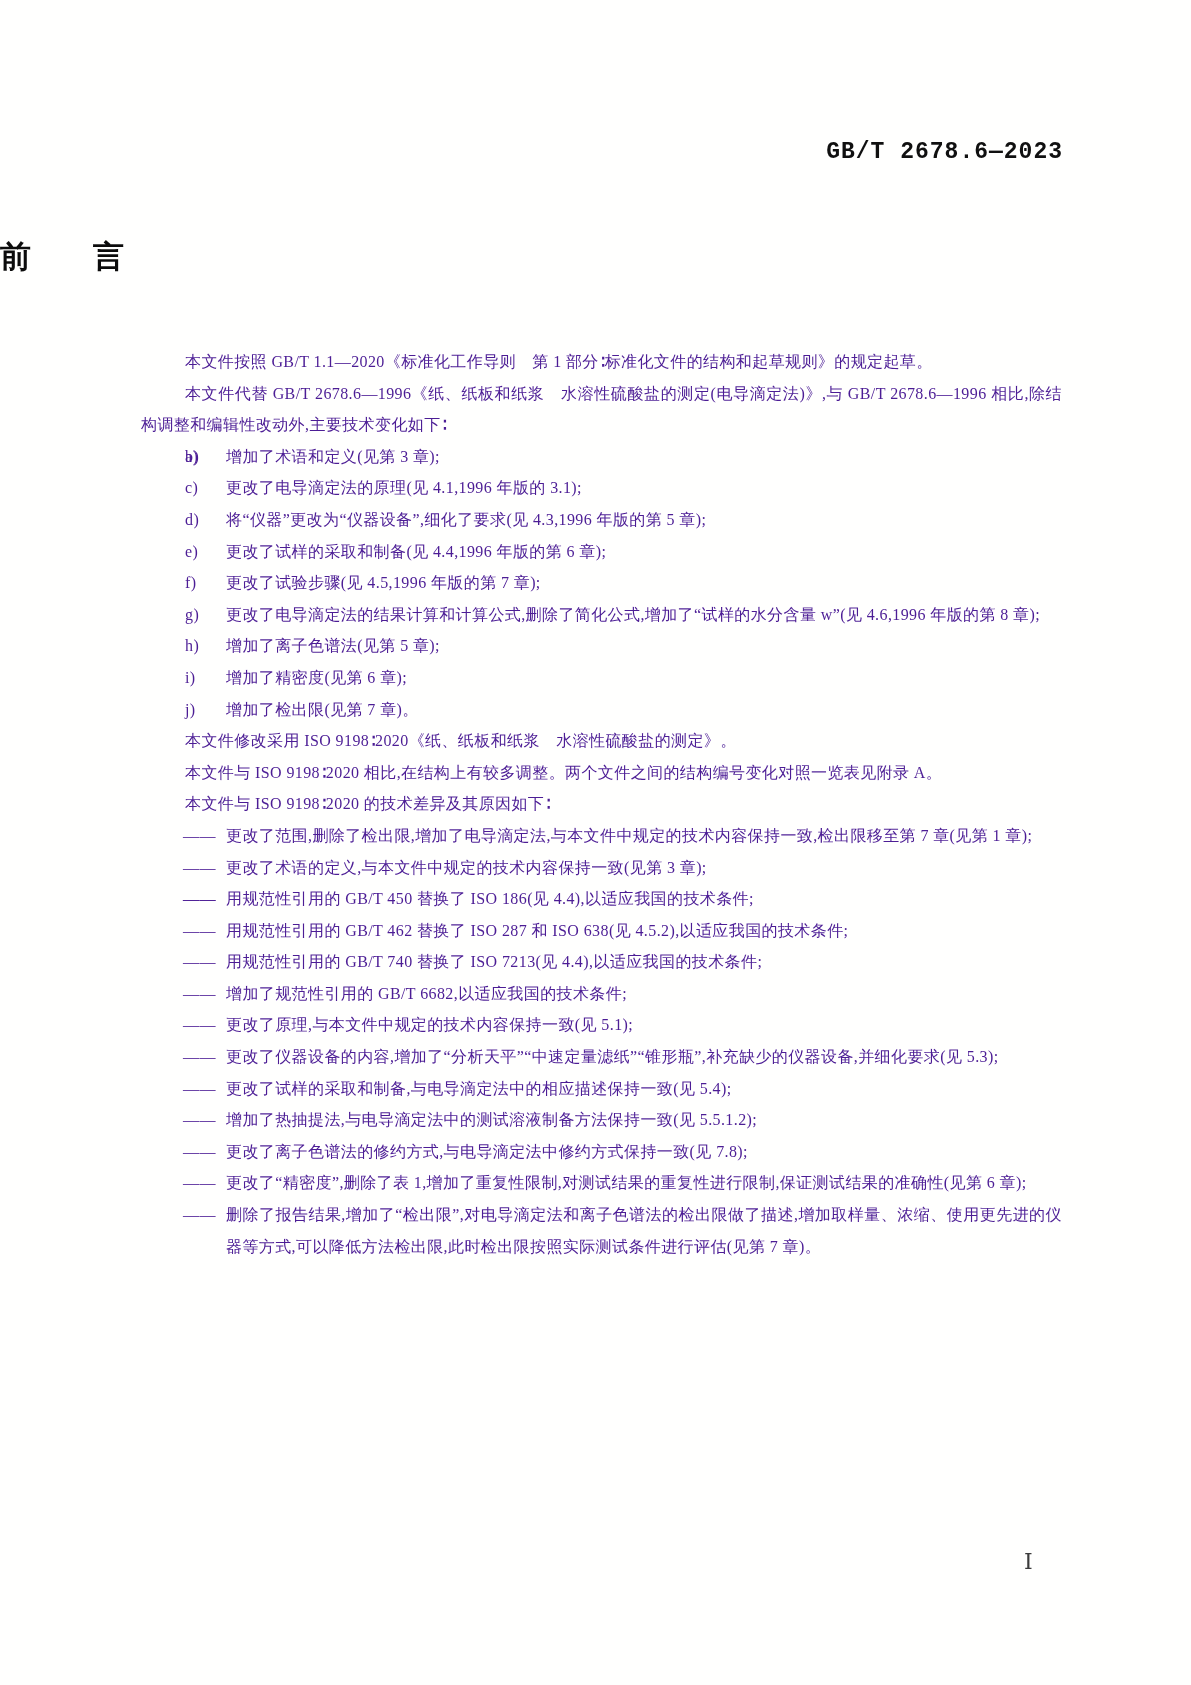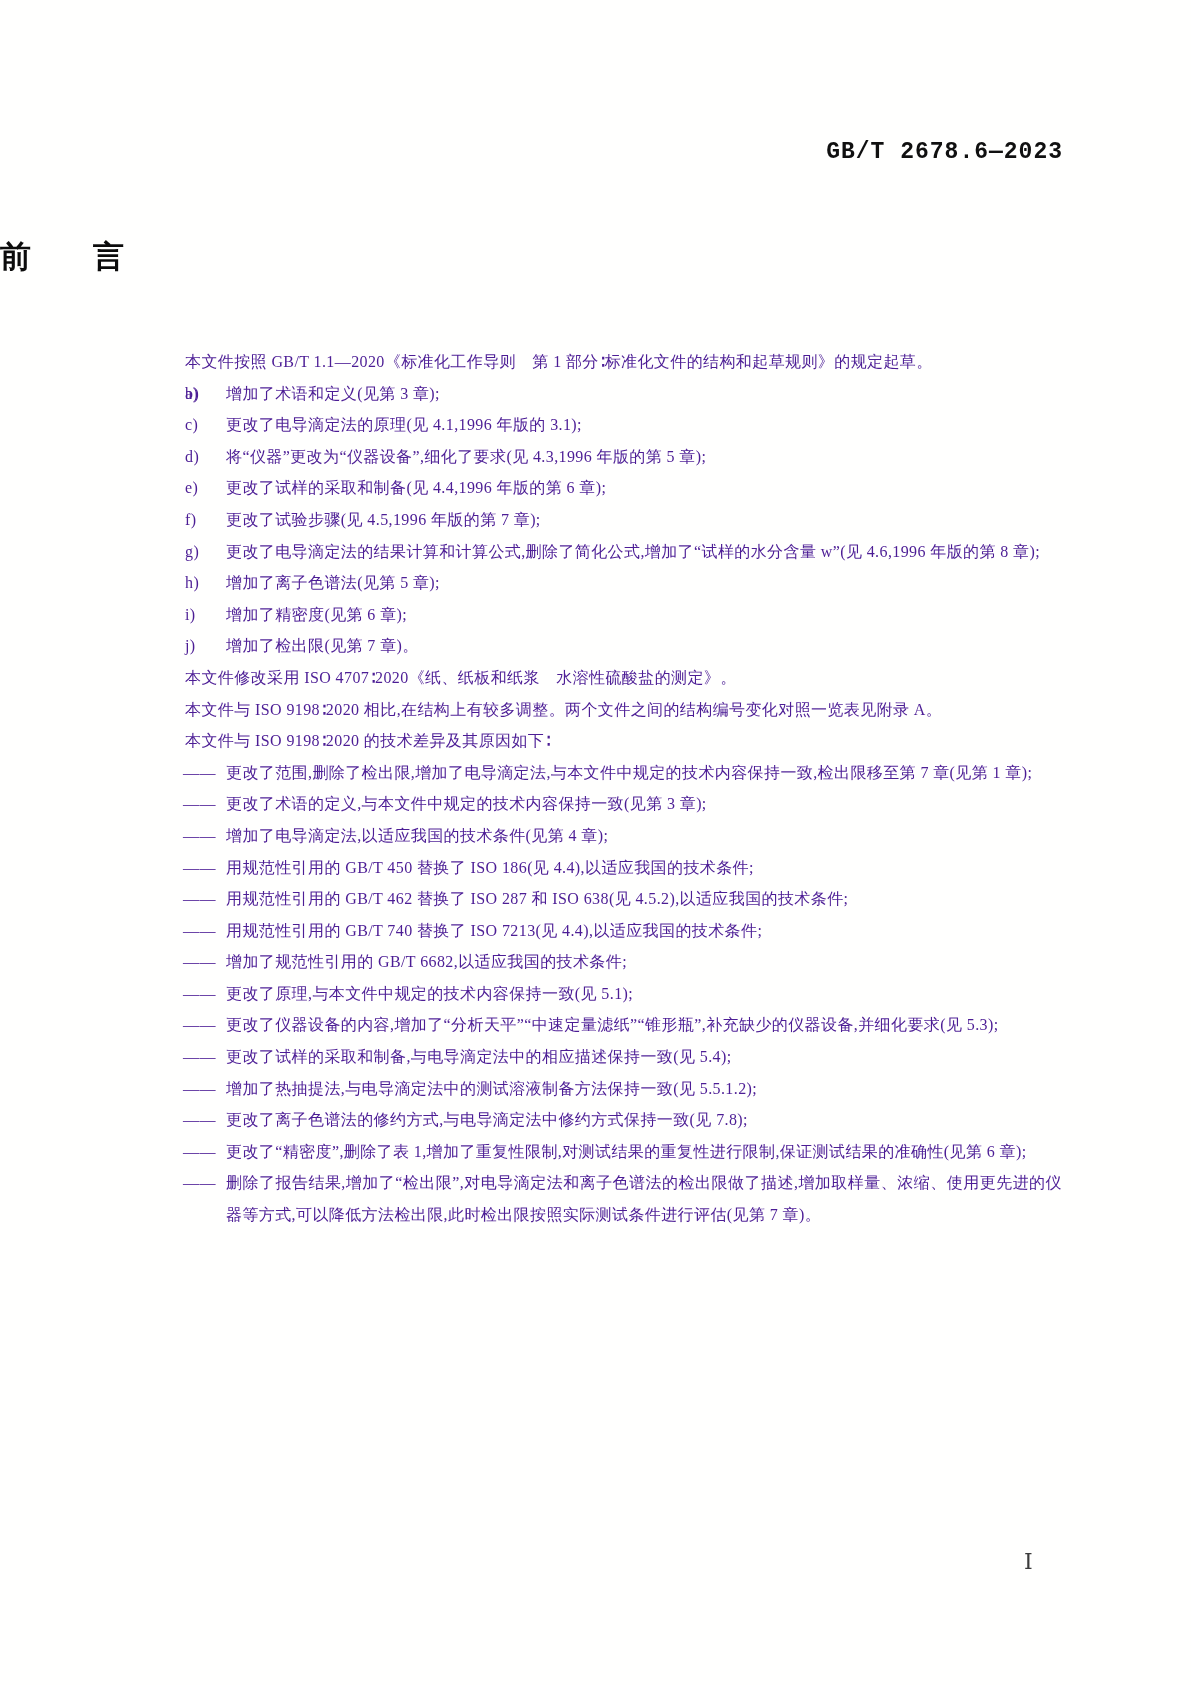--- a/index.html
+++ b/index.html
@@ -55,42 +55,43 @@
 
 <div class="page">
 
   <div class="std-number">GB/T 2678.6—2023</div>
 
   <h1 class="doc-title">前　　言</h1>
 
   <div class="content">
 
     <p class="para">本文件按照 GB/T 1.1—2020《标准化工作导则　第 1 部分∶标准化文件的结构和起草规则》的规定起草。</p>
+    <p class="para">本文件代替 GB/T 2678.6—1996《纸、纸板和纸浆　水溶性硫酸盐的测定(电导滴定法)》,与 GB/T 2678.6—1996 相比,除结构调整和编辑性改动外,主要技术变化如下∶</p>
 
     <div class="list">
       <div class="list-item"><span class="label">a)</span></div>
       <div class="list-item"><span class="label">b)</span><span class="text">增加了术语和定义(见第 3 章);</span></div>
       <div class="list-item"><span class="label">c)</span><span class="text">更改了电导滴定法的原理(见 4.1,1996 年版的 3.1);</span></div>
       <div class="list-item"><span class="label">d)</span><span class="text">将“仪器”更改为“仪器设备”,细化了要求(见 4.3,1996 年版的第 5 章);</span></div>
       <div class="list-item"><span class="label">e)</span><span class="text">更改了试样的采取和制备(见 4.4,1996 年版的第 6 章);</span></div>
       <div class="list-item"><span class="label">f)</span><span class="text">更改了试验步骤(见 4.5,1996 年版的第 7 章);</span></div>
       <div class="list-item"><span class="label">g)</span><span class="text">更改了电导滴定法的结果计算和计算公式,删除了简化公式,增加了“试样的水分含量 w”(见 4.6,1996 年版的第 8 章);</span></div>
       <div class="list-item"><span class="label">h)</span><span class="text">增加了离子色谱法(见第 5 章);</span></div>
       <div class="list-item"><span class="label">i)</span><span class="text">增加了精密度(见第 6 章);</span></div>
       <div class="list-item"><span class="label">j)</span><span class="text">增加了检出限(见第 7 章)。</span></div>
     </div>
 
-    <p class="para">本文件修改采用 ISO 4707∶2020《纸、纸板和纸浆　水溶性硫酸盐的测定》。</p>
+    <p class="para">本文件修改采用 ISO 9198∶2020《纸、纸板和纸浆　水溶性硫酸盐的测定》。</p>
     <p class="para">本文件与 ISO 9198∶2020 相比,在结构上有较多调整。两个文件之间的结构编号变化对照一览表见附录 A。</p>
     <p class="para">本文件与 ISO 9198∶2020 的技术差异及其原因如下∶</p>
 
     <div class="list">
       <div class="list-item dash"><span class="label">——</span><span class="text">更改了范围,删除了检出限,增加了电导滴定法,与本文件中规定的技术内容保持一致,检出限移至第 7 章(见第 1 章);</span></div>
       <div class="list-item dash"><span class="label">——</span><span class="text">更改了术语的定义,与本文件中规定的技术内容保持一致(见第 3 章);</span></div>
-      <div class="list-item dash"><span class="label">——</span><span class="text">增加了电导滴定法,以适应我国的技术条件(见第 4 章);</span></div>
+      <div class="list-item dash"><span class="label">——</span></div>
       <div class="list-item dash"><span class="label">——</span><span class="text">用规范性引用的 GB/T 450 替换了 ISO 186(见 4.4),以适应我国的技术条件;</span></div>
       <div class="list-item dash"><span class="label">——</span><span class="text">用规范性引用的 GB/T 462 替换了 ISO 287 和 ISO 638(见 4.5.2),以适应我国的技术条件;</span></div>
       <div class="list-item dash"><span class="label">——</span><span class="text">用规范性引用的 GB/T 740 替换了 ISO 7213(见 4.4),以适应我国的技术条件;</span></div>
       <div class="list-item dash"><span class="label">——</span><span class="text">增加了规范性引用的 GB/T 6682,以适应我国的技术条件;</span></div>
       <div class="list-item dash"><span class="label">——</span><span class="text">更改了原理,与本文件中规定的技术内容保持一致(见 5.1);</span></div>
       <div class="list-item dash"><span class="label">——</span><span class="text">更改了仪器设备的内容,增加了“分析天平”“中速定量滤纸”“锥形瓶”,补充缺少的仪器设备,并细化要求(见 5.3);</span></div>
       <div class="list-item dash"><span class="label">——</span><span class="text">更改了试样的采取和制备,与电导滴定法中的相应描述保持一致(见 5.4);</span></div>
       <div class="list-item dash"><span class="label">——</span><span class="text">增加了热抽提法,与电导滴定法中的测试溶液制备方法保持一致(见 5.5.1.2);</span></div>
       <div class="list-item dash"><span class="label">——</span><span class="text">更改了离子色谱法的修约方式,与电导滴定法中修约方式保持一致(见 7.8);</span></div>
       <div class="list-item dash"><span class="label">——</span><span class="text">更改了“精密度”,删除了表 1,增加了重复性限制,对测试结果的重复性进行限制,保证测试结果的准确性(见第 6 章);</span></div>

